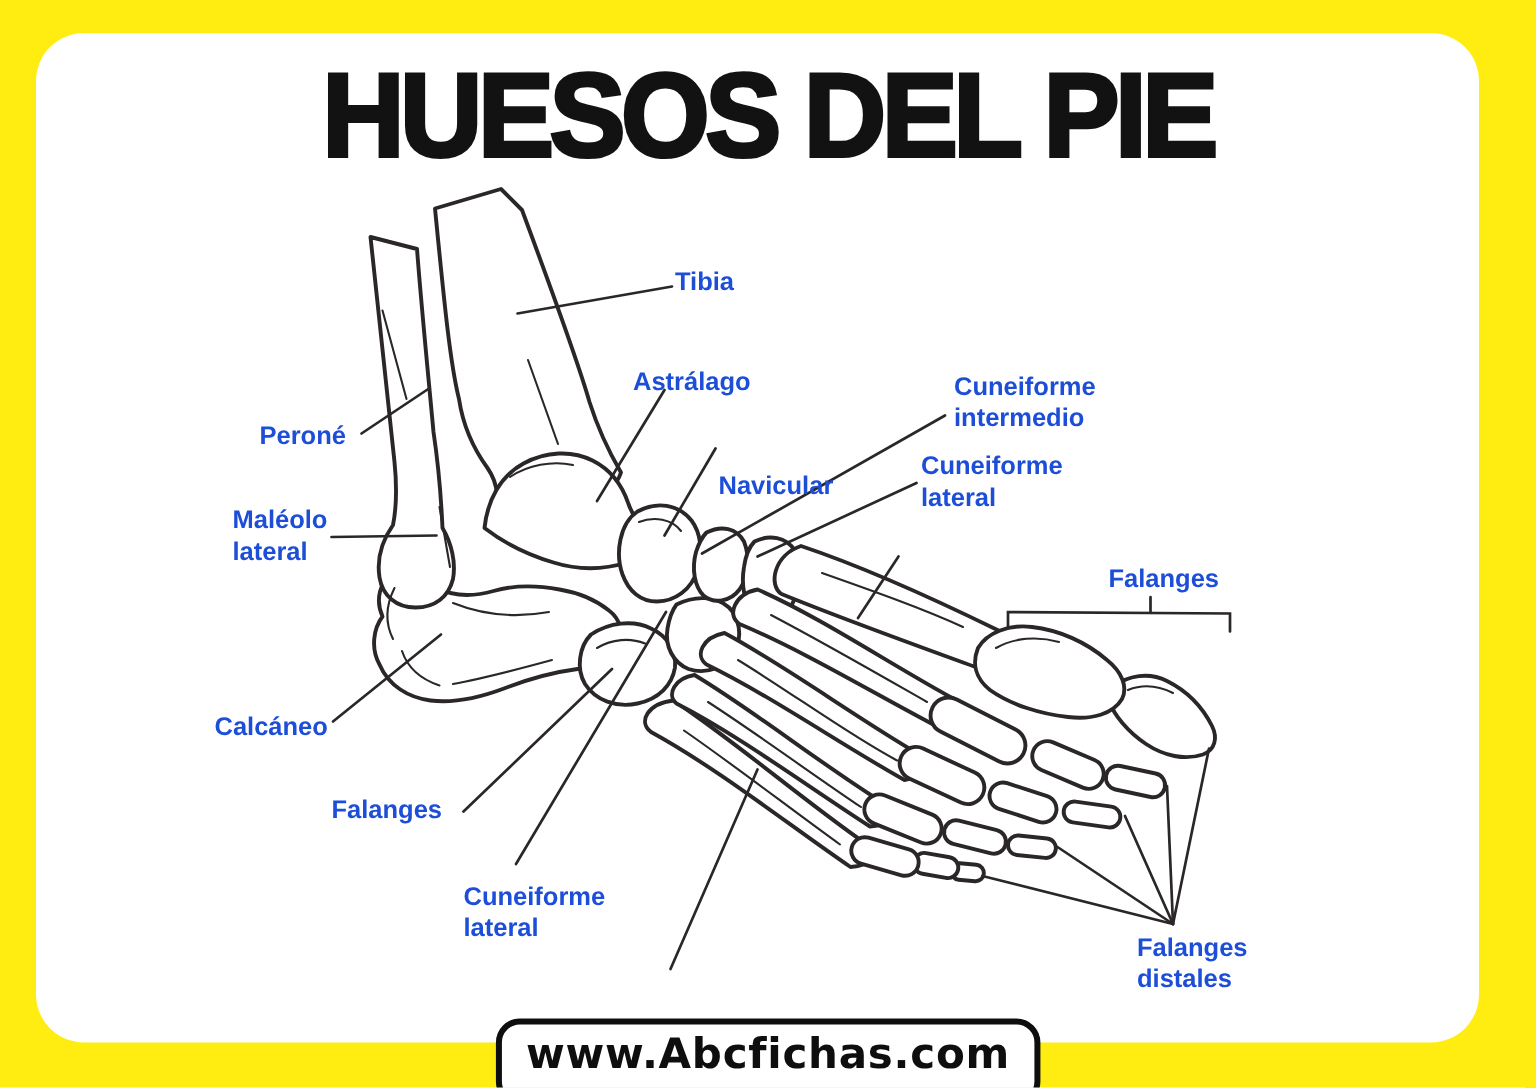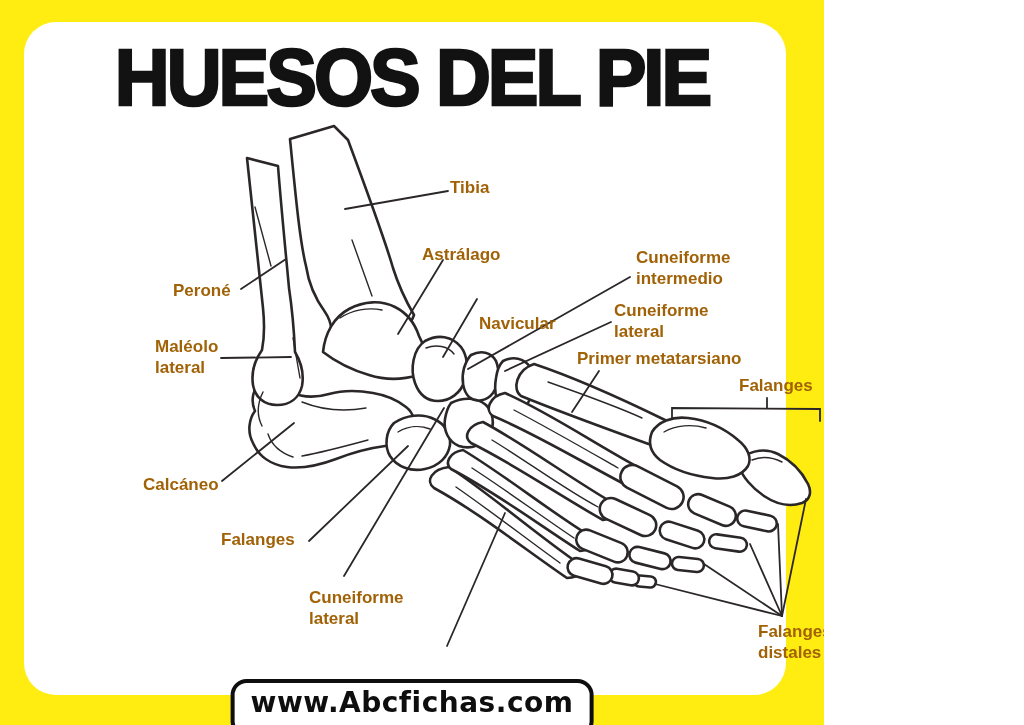--- a/index.html
+++ b/index.html
@@ -1,25 +1,25 @@
 <!DOCTYPE html>
 <html><head>
 <meta charset="utf-8">
 <style>
   html,body{margin:0;padding:0;}
-  .page{position:relative;width:824px;height:725px;background:#ffec10;overflow:hidden;
+  .page{position:relative;width:1024px;height:725px;background:#ffec10;overflow:hidden;
         font-family:"Liberation Sans",sans-serif;}
   .panel{position:absolute;left:24px;top:22px;right:38px;bottom:30px;background:#ffffff;
          border-radius:32px;}
   .title{position:absolute;left:0;top:36px;width:100%;text-align:center;
          font-weight:bold;font-size:76px;line-height:84px;letter-spacing:-3px;
          color:#121212;-webkit-text-stroke:2.5px #121212;
          transform:scaleY(1.04);white-space:nowrap;}
   .diagram-svg{position:absolute;left:0;top:0;width:1024px;height:725px;}
-  .label{position:absolute;font-weight:bold;font-size:17px;line-height:21px;color:#a16207;
+  .label{position:absolute;font-weight:bold;font-size:17px;line-height:21px;color:#1d4ed8;
          white-space:nowrap;}
   .label span{display:block;}
   .badge{position:absolute;left:50%;transform:translateX(-50%);top:679px;height:58px;
          background:#ffffff;border:4px solid #0e0e0e;border-radius:16px;
          padding:3px 16px 0 16px;box-sizing:border-box;
          font-family:"DejaVu Sans",sans-serif;font-weight:bold;font-size:28px;
          letter-spacing:0.5px;color:#0e0e0e;}
 </style>
 </head>
 <body>
@@ -187,23 +187,20 @@
     <span>Navicular</span>
     </div>
   <div class="label" style="left:636px;top:247px;">
     <span>Cuneiforme</span>
     <span>intermedio</span>
     </div>
   <div class="label" style="left:614px;top:300px;">
     <span>Cuneiforme</span>
     <span>lateral</span>
     </div>
-  <div class="label" style="left:577px;top:348px;">
-    <span>Primer metatarsiano</span>
-    </div>
   <div class="label" style="left:739px;top:375px;">
     <span>Falanges</span>
     </div>
   <div class="label" style="left:143px;top:474px;">
     <span>Calcáneo</span>
     </div>
   <div class="label" style="left:221px;top:529px;">
     <span>Falanges</span>
     </div>
   <div class="label" style="left:309px;top:587px;">

